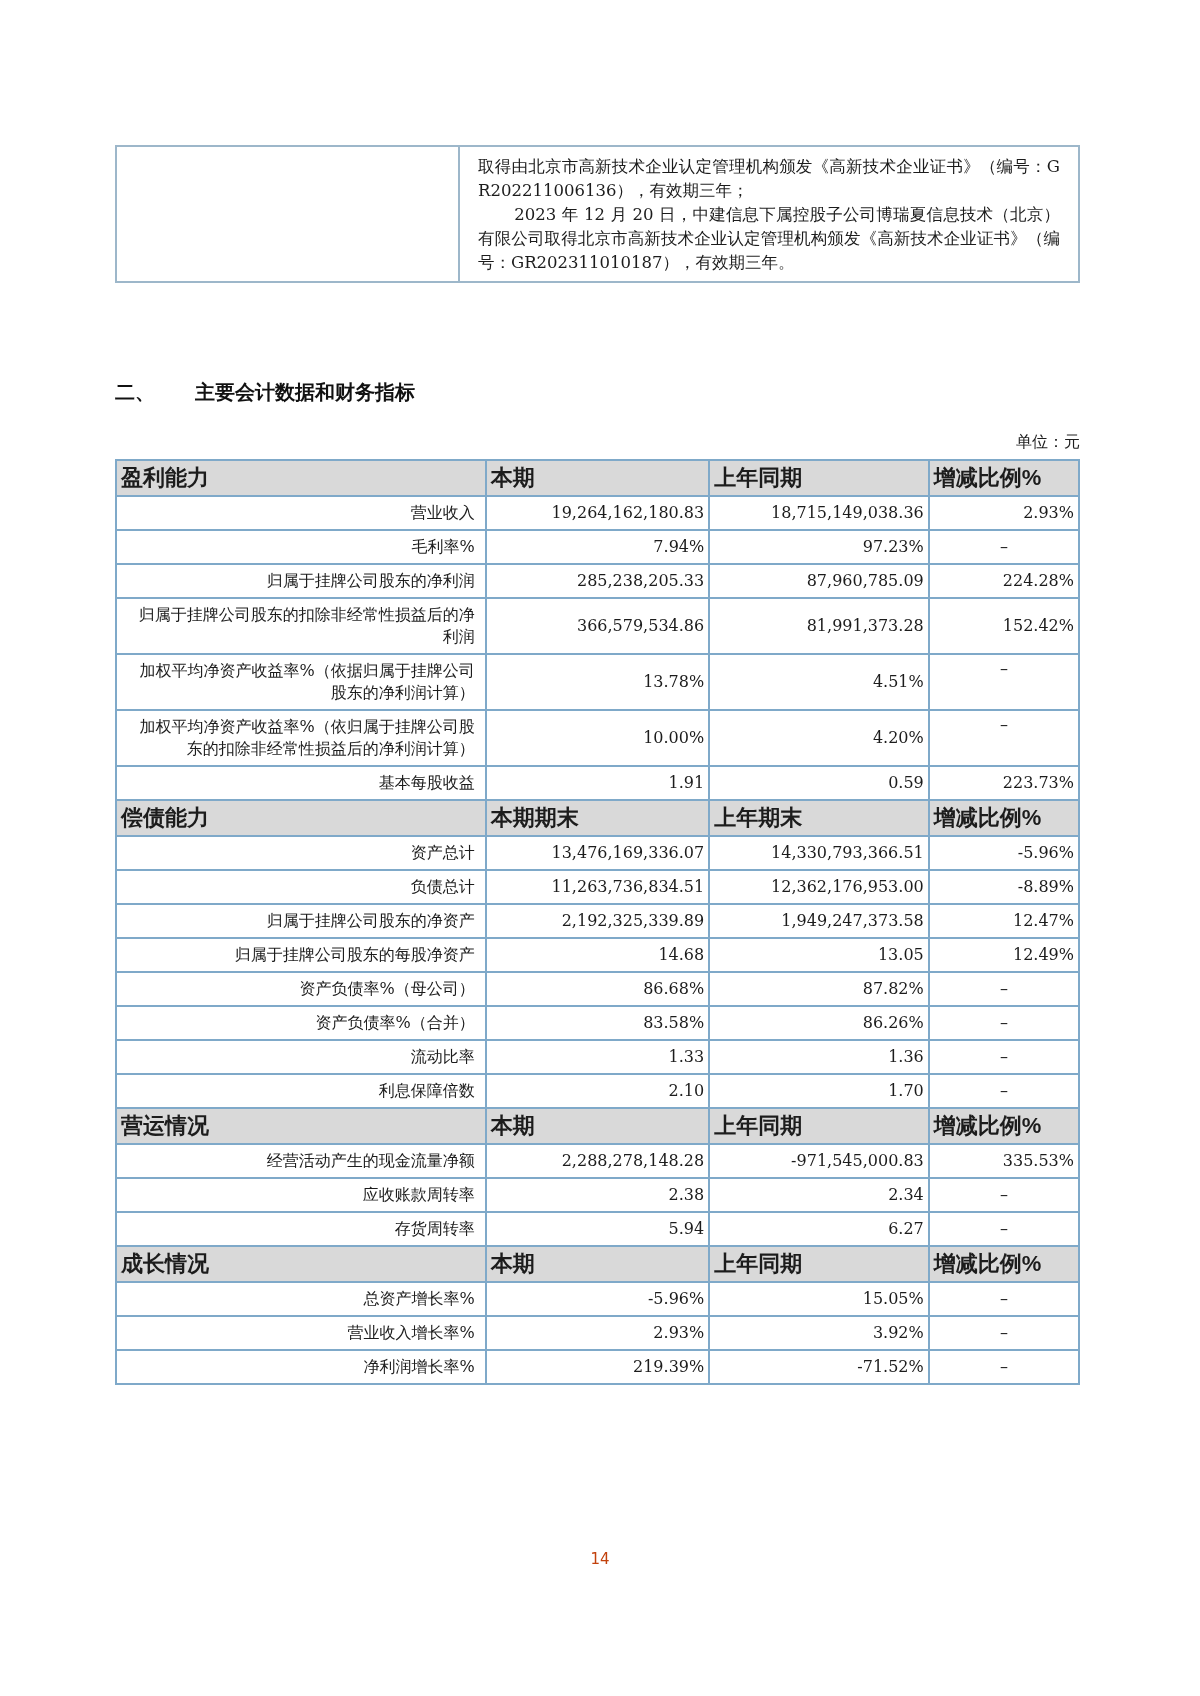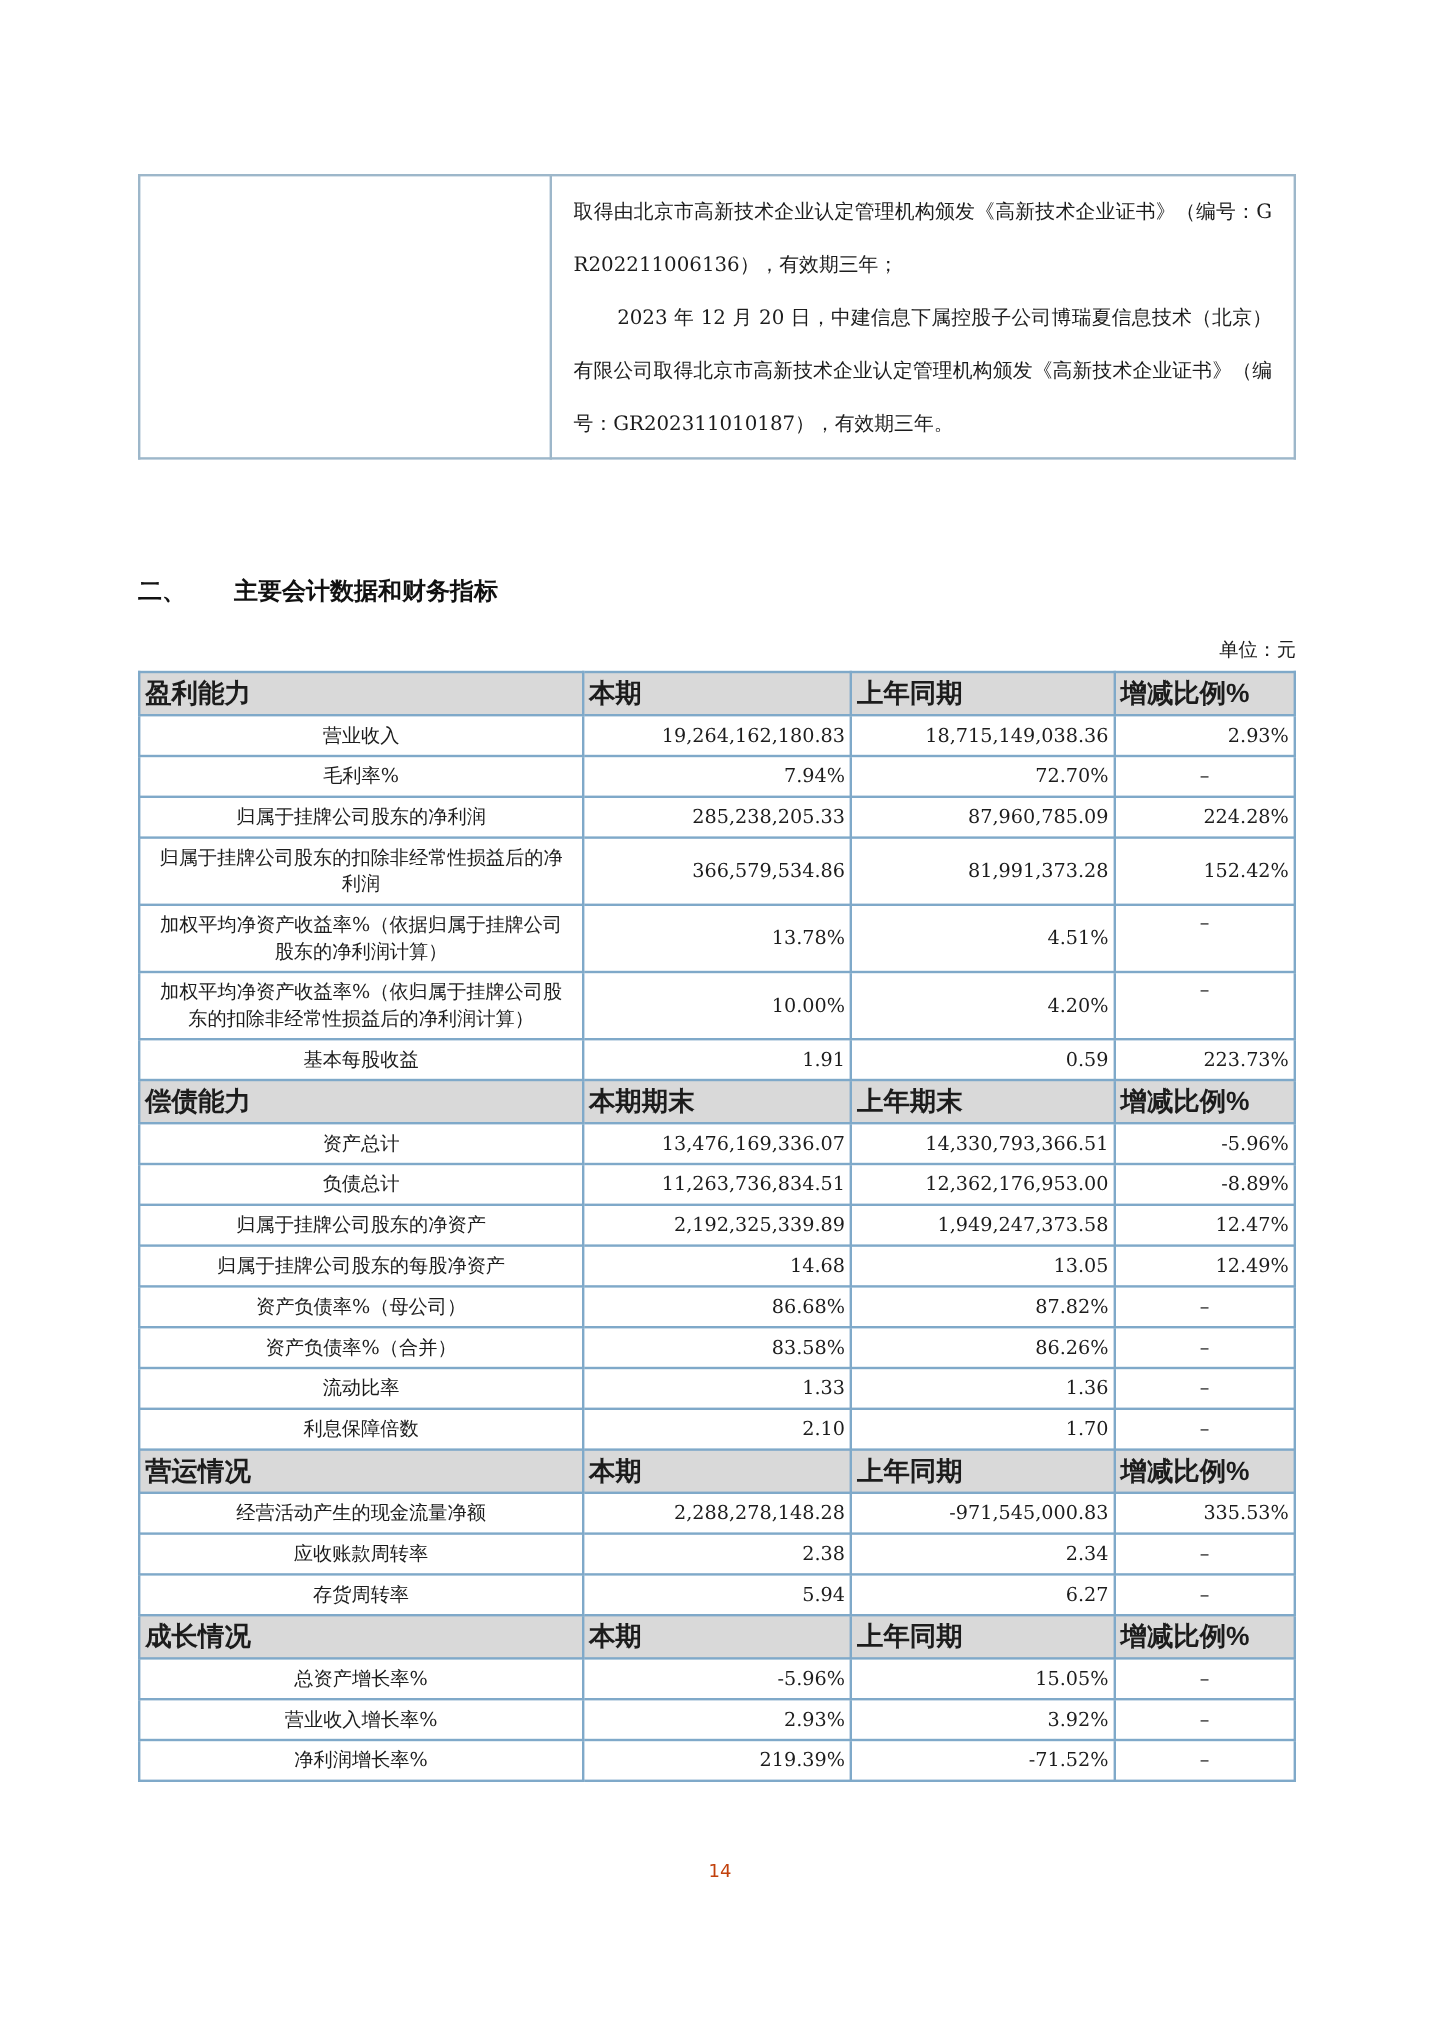--- a/index.html
+++ b/index.html
@@ -16,21 +16,21 @@
     font-family:"DejaVu Serif","Liberation Serif",serif;
   }
   .content{position:absolute;left:115px;top:0;width:965px;}
 
   
   .info-table{width:100%;border-collapse:collapse;margin-top:145px;}
   .info-table td{border:2px solid var(--info-border);vertical-align:top;}
   .info-table .cell-left{width:343px;}
   .info-table .cell-right{padding:8px 18px 6px 18px;}
   .info-table p{
-    margin:0;font-size:16.5px;line-height:44px;text-align:justify;
+    margin:0;font-size:16.5px;line-height:24px;text-align:justify;
     overflow-wrap:anywhere;word-break:break-all;
   }
   .info-table p.indented{text-indent:2.2em;}
 
   
   .heading{
     margin-top:96px;display:flex;align-items:baseline;
     font-family:"DejaVu Sans","Liberation Sans",sans-serif;
     font-weight:bold;font-size:20px;color:#111;
   }
@@ -52,21 +52,21 @@
     border:2px solid var(--border);vertical-align:middle;
     line-height:22px;
   }
   .fin-table th{
     background:var(--header-bg);
     font-family:Liberation Sans, sans-serif;
     font-weight:bold;font-size:22px;text-align:left;
     padding:6px 4px;
   }
   .fin-table td.label{
-    text-align:center;padding:5px 10px;
+    text-align:right;padding:5px 10px;
     overflow-wrap:anywhere;word-break:break-all;
   }
   .fin-table td.num{text-align:right;padding:5px 4px 5px 4px;}
   .fin-table td.dash{text-align:center;padding:5px 4px;}
   .fin-table td.dash-top{vertical-align:top;padding-top:3px;}
 
   
   .page-number{
     position:absolute;left:0;right:0;top:1550px;text-align:center;
     font-family:"DejaVu Sans","Liberation Sans",sans-serif;
@@ -113,21 +113,21 @@
         </tr>
         <tr>
           <td class="label">营业收入</td>
           <td class="num">19,264,162,180.83</td>
           <td class="num">18,715,149,038.36</td>
           <td class="num">2.93%</td>
         </tr>
         <tr>
           <td class="label">毛利率%</td>
           <td class="num">7.94%</td>
-          <td class="num">72.70%</td>
+          <td class="num">97.23%</td>
           <td class="dash">–</td>
         </tr>
         <tr>
           <td class="label">归属于挂牌公司股东的净利润</td>
           <td class="num">285,238,205.33</td>
           <td class="num">87,960,785.09</td>
           <td class="num">224.28%</td>
         </tr>
         <tr>
           <td class="label">归属于挂牌公司股东的扣除非经常性损益后的净利润</td>

